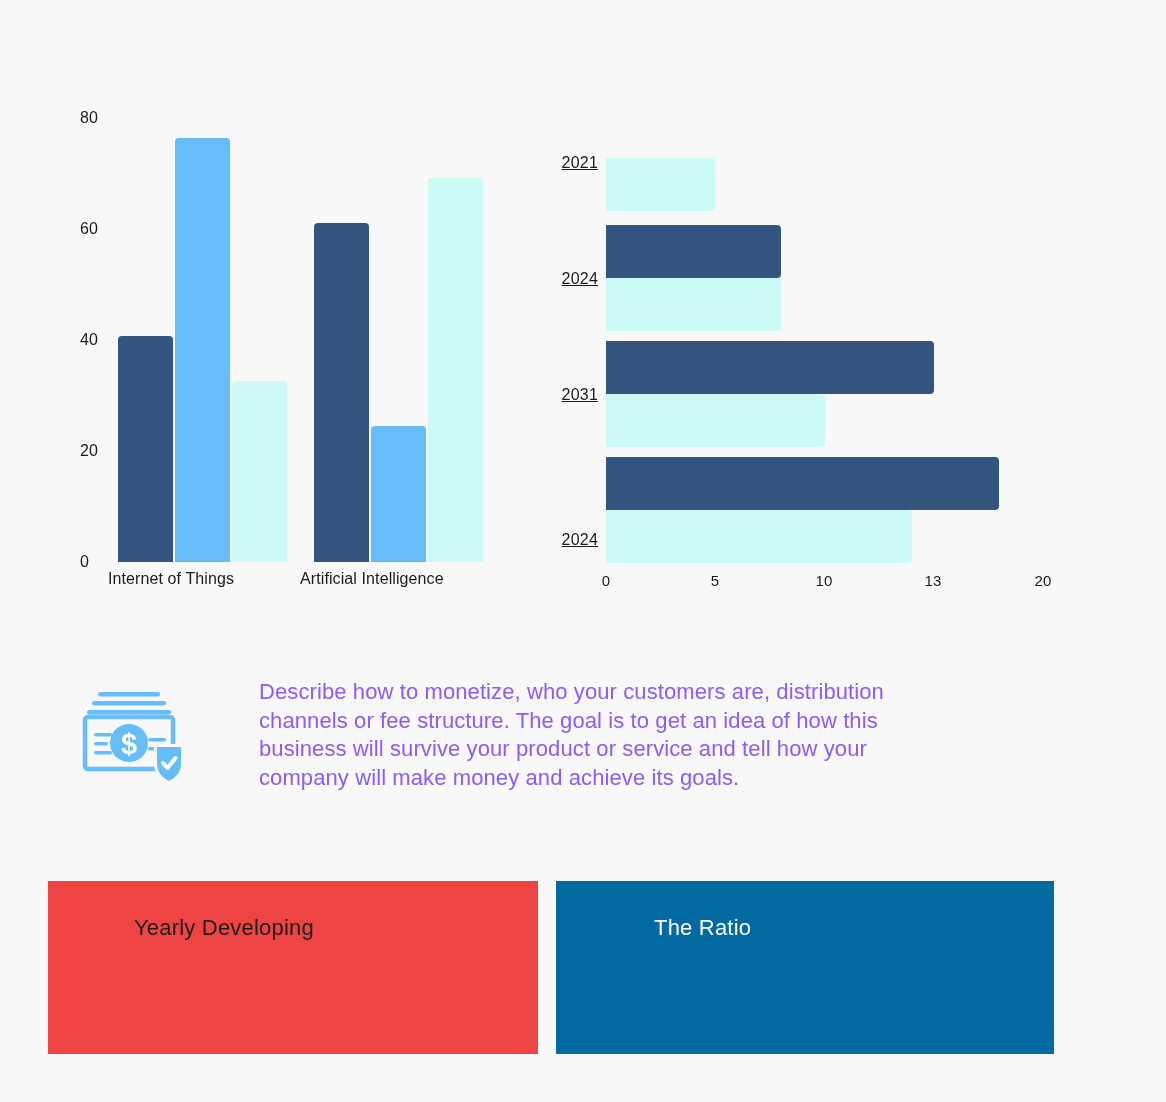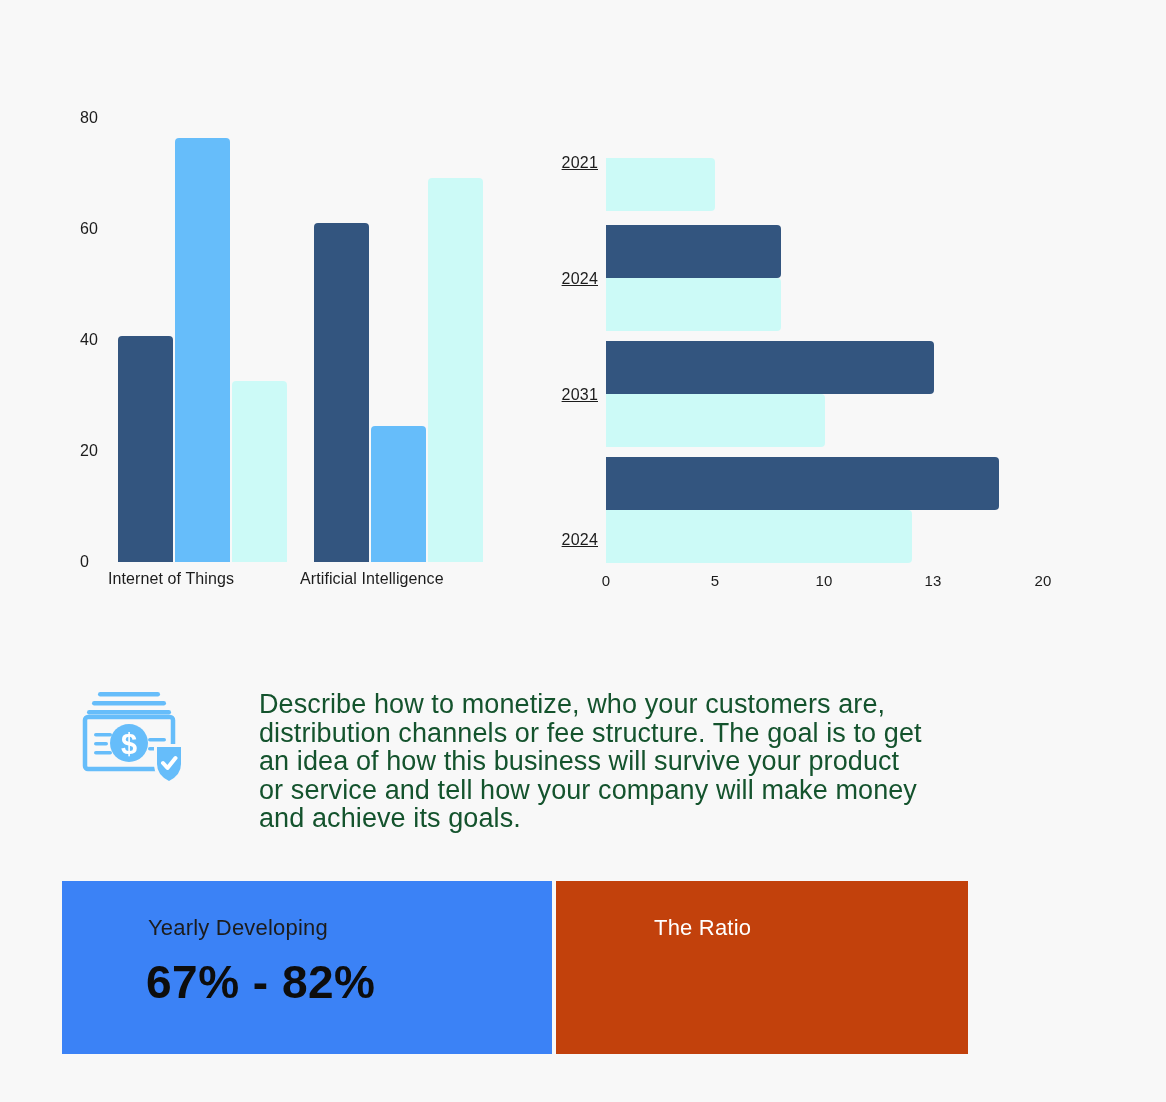--- a/index.html
+++ b/index.html
@@ -126,50 +126,49 @@
     left: 78px;
     top: 22px;
     width: 110px;
     height: 105px;
   }
   #description-text {
     position: absolute;
     left: 259px;
     top: 18px;
     width: 665px;
-    font-size: 27px;
+    font-size: 22px;
     line-height: 28.5px;
-    color: #14532d;
+    color: #8b5cf6;
     letter-spacing: 0.1px;
-    margin-top: 12px;
   }
 
   
   #stat-cards {
     position: absolute;
     left: 0px;
     top: 881px;
     width: 1166px;
     height: 173px;
   }
   .stat-card {
     position: absolute;
     top: 0;
     height: 173px;
     box-sizing: border-box;
   }
   #stat-card-left {
-    left: 62px;
+    left: 48px;
     width: 490px;
-    background: #3b82f6;
+    background: #ef4444;
   }
   #stat-card-right {
     left: 556px;
-    width: 412px;
-    background: #c2410c;
+    width: 498px;
+    background: #0369a1;
   }
   .stat-title {
     position: absolute;
     left: 86px;
     top: 34px;
     font-size: 22px;
     letter-spacing: 0.2px;
   }
   .stat-value {
     position: absolute;
@@ -273,19 +272,18 @@
     </svg>
   </div>
 
   <div id="description-text">Describe how to monetize, who your customers are, distribution channels or fee structure. The goal is to get an idea of how this business will survive your product or service and tell how your company will make money and achieve its goals.</div>
 </div>
 
 <div id="stat-cards">
 
   <div class="stat-card" id="stat-card-left">
     <div class="stat-title">Yearly Developing</div>
-    <div class="stat-value">67% - 82%</div>
   </div>
 
   <div class="stat-card" id="stat-card-right">
     <div class="stat-title">The Ratio</div>
   </div>
 </div>
 
 </body></html>

